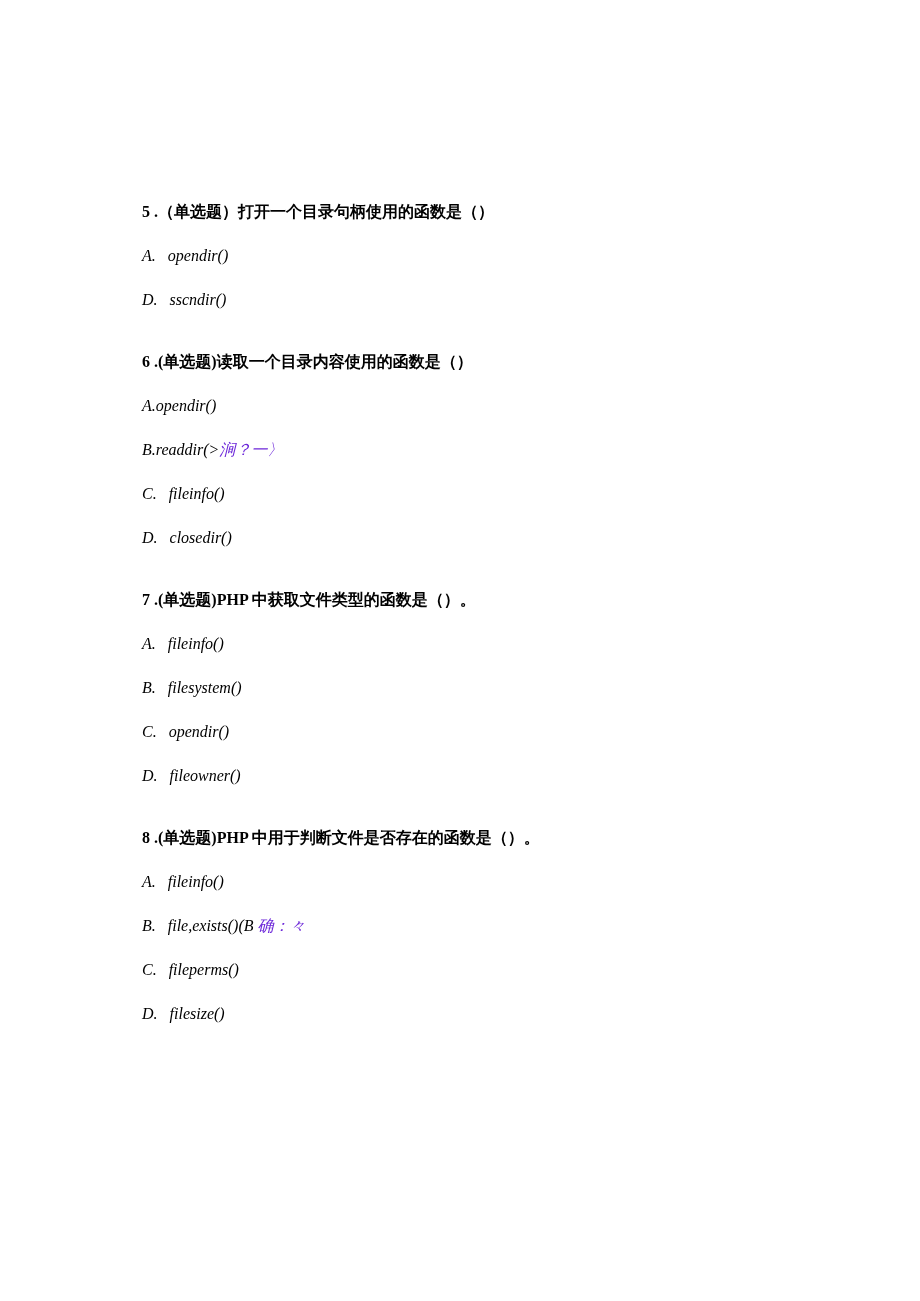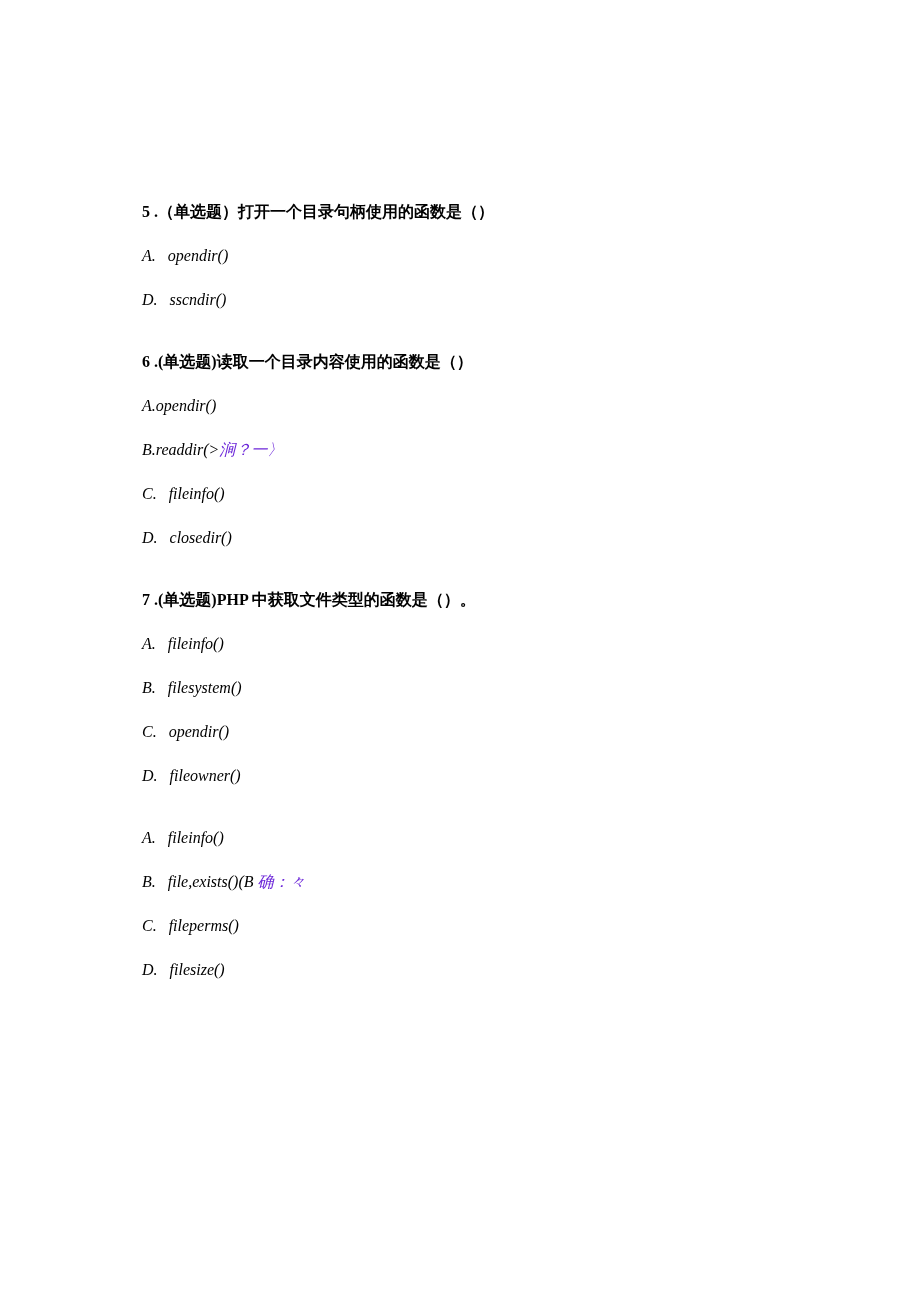--- a/index.html
+++ b/index.html
@@ -60,18 +60,19 @@
       <div class="option option-spaced"><span class="option-letter">D.</span><span class="option-text">closedir()</span></div>
     </div>
     <div class="question-block">
       <div class="question-text"><span>7</span><span> .</span><span>(单选题)</span><span>PHP 中获取文件类型的函数是（）。</span></div>
       <div class="option option-spaced"><span class="option-letter">A.</span><span class="option-text">fileinfo()</span></div>
       <div class="option option-spaced"><span class="option-letter">B.</span><span class="option-text">filesystem()</span></div>
       <div class="option option-spaced"><span class="option-letter">C.</span><span class="option-text">opendir()</span></div>
       <div class="option option-spaced"><span class="option-letter">D.</span><span class="option-text">fileowner()</span></div>
     </div>
     <div class="question-block">
+      <div class="question-text"><span>8</span><span> .</span><span>(单选题)</span><span>PHP 中用于判断文件是否存在的函数是（）。</span></div>
       <div class="option option-spaced"><span class="option-letter">A.</span><span class="option-text">fileinfo()</span></div>
       <div class="option option-spaced"><span class="option-letter">B.</span><span class="option-text">file,exists()(B </span><span class="annotation">确：々</span></div>
       <div class="option option-spaced"><span class="option-letter">C.</span><span class="option-text">fileperms()</span></div>
       <div class="option option-spaced"><span class="option-letter">D.</span><span class="option-text">filesize()</span></div>
     </div>
   </div>
 
 </body></html>

